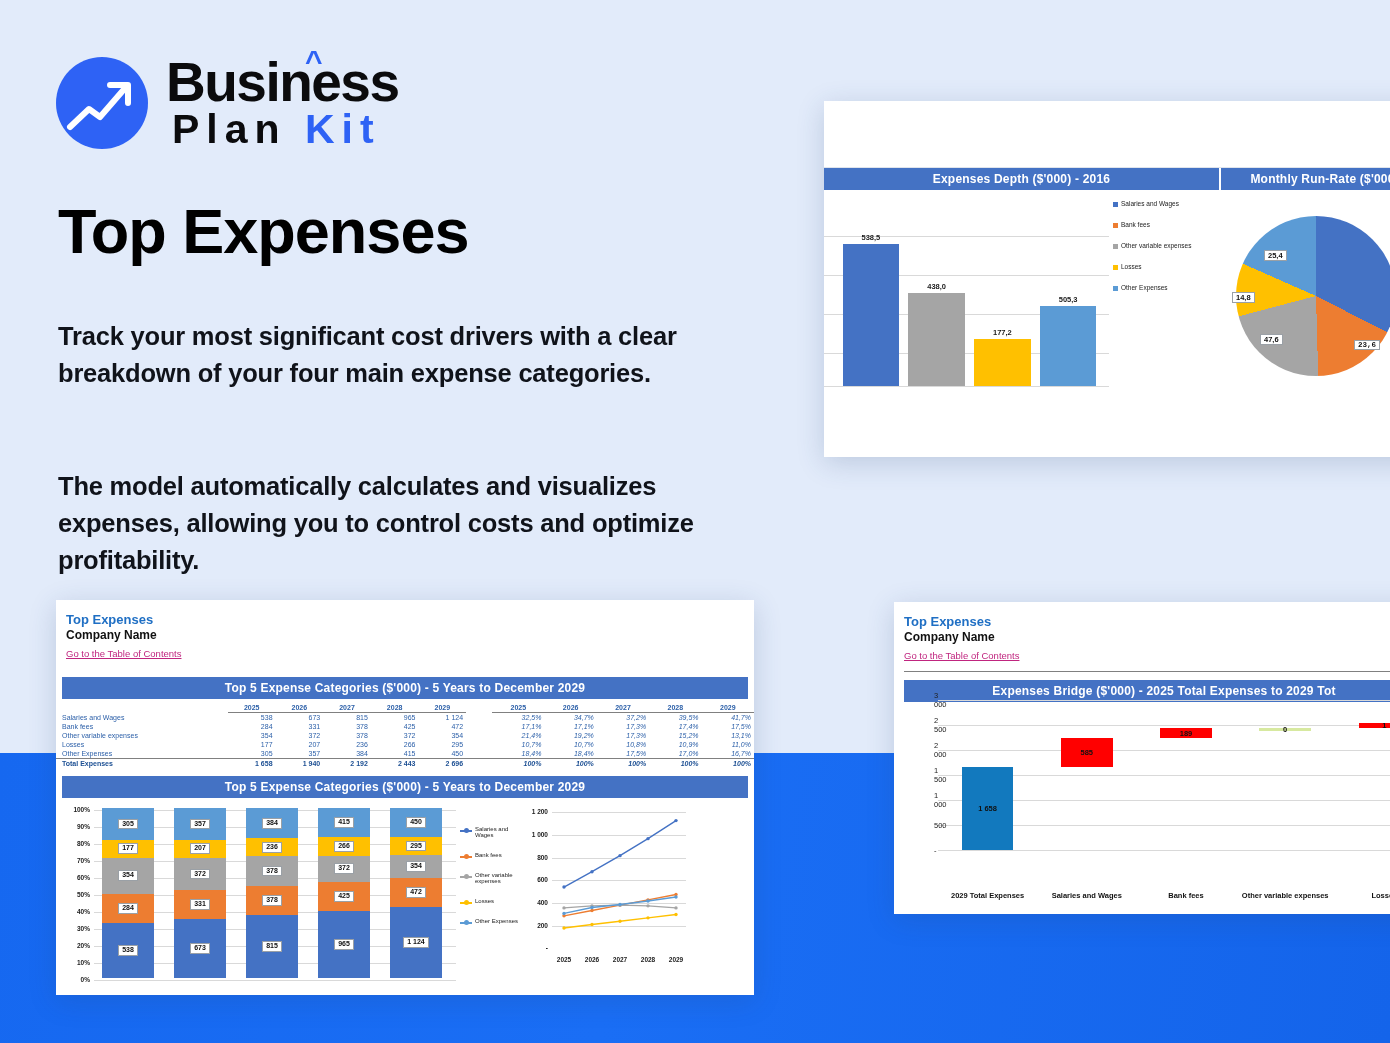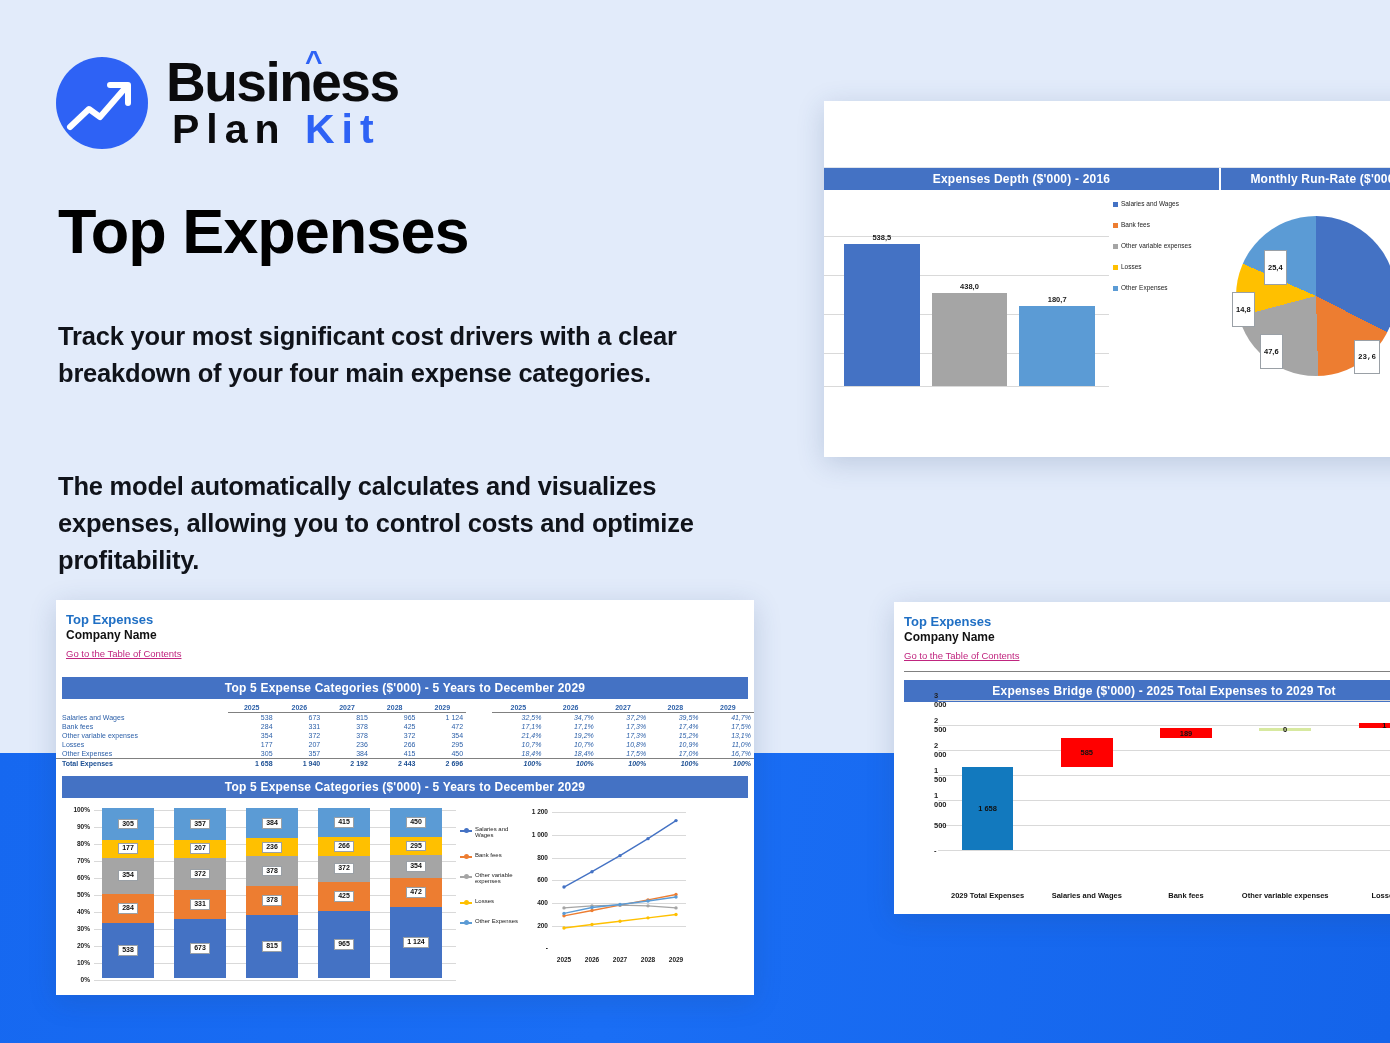--- a/index.html
+++ b/index.html
@@ -68,21 +68,21 @@
 
   .legend-item { display:flex; gap:3px; margin-bottom:14px; align-items:flex-start; }
   .legend-swatch { width:5px; height:5px; margin-top:2px; flex:0 0 5px; }
   .legend-line { width:12px; height:2px; margin-top:4px; flex:0 0 12px; position:relative; }
   .legend-line::after { content:""; position:absolute; left:4px; top:-2px; width:5px; height:5px;
                         border-radius:50%; background:inherit; }
 
   .pie-wrap { position:absolute; left:22px; top:26px; width:160px; height:160px; }
   .pie { width:100%; height:100%; border-radius:50%; }
   .pie-lbl { position:absolute; background:#fff; border:1px solid #9aa0a6; font-size:7.5px;
-             font-weight:bold; padding:12px 3px; color:#111; white-space:nowrap; }
+             font-weight:bold; padding:0 3px; color:#111; white-space:nowrap; }
 
   
   #tbl { width:100%; border-collapse:collapse; font-size:7px; color:#2b5fa8; margin-top:4px; }
   #tbl td, #tbl th { padding:1px 3px; }
   #tbl .yh { color:#2b5fa8; font-weight:bold; font-size:7px; text-align:center;
              border-bottom:1.4px solid #808080; }
   #tbl .rowlab { text-align:left; padding-left:6px; white-space:nowrap; }
   #tbl td.num { text-align:right; }
   #tbl td.pct { text-align:right; font-style:italic; }
   #tbl tr.lastrow td { border-bottom:1.4px solid #808080; }
@@ -99,21 +99,21 @@
   .stack-col { position:absolute; bottom:22px; width:52px; }
   .seg { position:relative; display:flex; align-items:center; justify-content:center; }
   .seg .vtag { background:#fff; border:1px solid #9aa0a6; font-size:7px; font-weight:bold;
                color:#111; padding:0 3px; line-height:1.25; }
   .xcat { position:absolute; bottom:6px; width:52px; text-align:center; font-size:6.5px;
           font-weight:bold; color:#222; }
 
   
   #bridge { position:absolute; left:0; top:92px; width:540px; height:190px; }
   .bz-y { position:absolute; right:0; transform:translateY(-50%); font-size:7.5px;
-          font-weight:bold; color:#222;padding-left:40px; }
+          font-weight:normal; color:#222;padding-left:40px; }
   .bz-bar { position:absolute; display:flex; align-items:center; justify-content:center;
             font-size:7.5px; font-weight:bold; color:#111; }
   .bz-cat { position:absolute; bottom:-16px; text-align:center; font-size:7.5px;
             font-weight:bold; color:#111; white-space:nowrap; }
 </style>
 </head>
 <body>
 
 <div id="bg-top"></div>
 <div id="bg-bottom"></div>
@@ -157,21 +157,25 @@
       <div class="bars" id="depth-bars">
           <div class="barcol">
             <div class="bval">538,5</div>
             <div class="brect" style="height: 141.805px; background: rgb(68, 114, 196);"></div>
           </div>
           <div class="barcol">
             <div class="bval">438,0</div>
             <div class="brect" style="height: 93.3253px; background: rgb(165, 165, 165);"></div>
           </div>
           <div class="barcol">
-            <div class="bval">180,7</div>
+            <div class="bval">177,2</div>
+            <div class="brect" style="height: 46.6627px; background: rgb(255, 192, 0);"></div>
+          </div>
+          <div class="barcol">
+            <div class="bval">505,3</div>
             <div class="brect" style="height: 80.2113px; background: rgb(91, 155, 213);"></div>
           </div>
         </div>
     </div>
 
     <div id="top-legend">
         <div class="legend-item">
           <span class="legend-swatch" style="background: rgb(68, 114, 196);"></span>
           <span>Salaries and Wages</span>
         </div>

